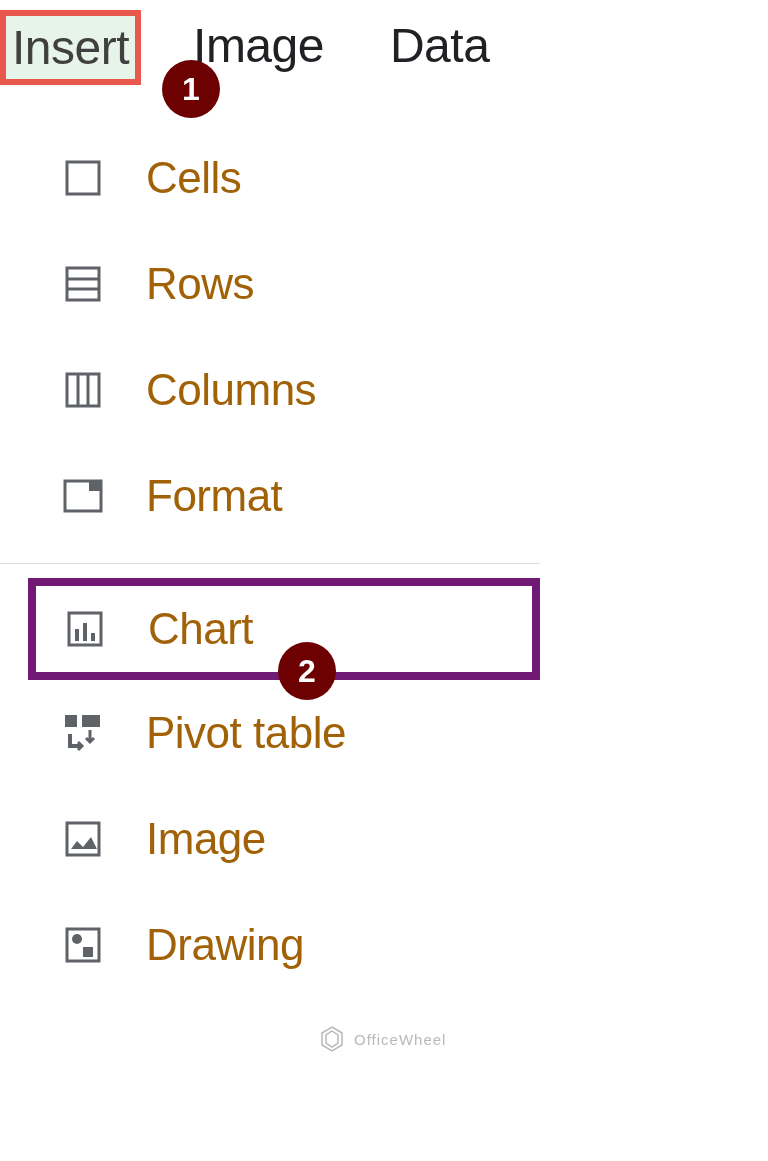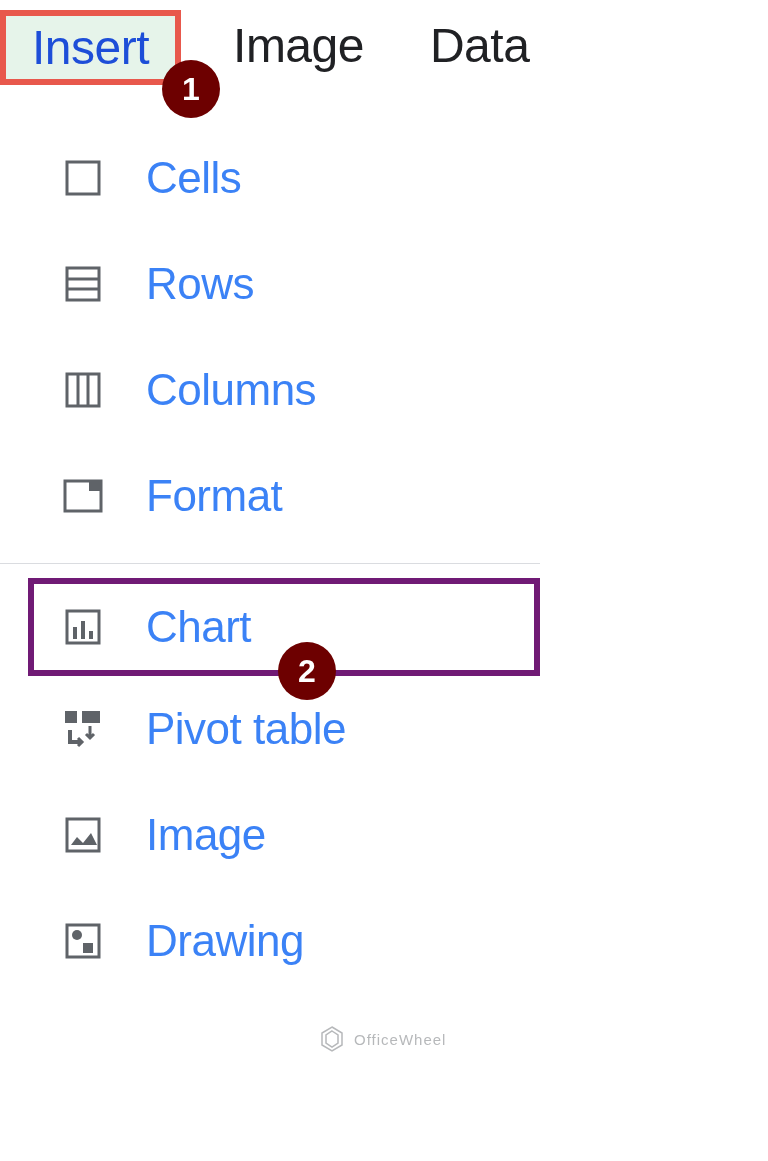--- a/index.html
+++ b/index.html
@@ -23,23 +23,23 @@
     .menu-item {
       font-size: 48px;
       color: #202124;
       cursor: pointer;
       padding: 8px 14px;
       letter-spacing: -0.5px;
     }
     .menu-item-insert {
       border: 6px solid #e8584c;
       background: #e6f4ea;
-      color: #1d4ed8;
-      position: relative;
-      padding: 4px 26px;
+      color: #404040;
+      position: relative;
+      padding: 4px 6px;
     }
     .callout-badge {
       width: 58px;
       height: 58px;
       border-radius: 50%;
       background: #6d0000;
       color: #fff;
       display: flex;
       align-items: center;
       justify-content: center;
@@ -70,37 +70,37 @@
     }
     .menu-row {
       display: flex;
       align-items: center;
       padding: 28px 0 28px 62px;
       gap: 42px;
       cursor: pointer;
       position: relative;
     }
     .menu-row-highlighted {
-      border: 6px solid #701a75;
+      border: 8px solid #701a75;
       margin-left: 28px;
       padding-left: 28px;
       padding-top: 18px;
       padding-bottom: 18px;
     }
     .menu-icon {
       width: 42px;
       height: 42px;
       display: flex;
       align-items: center;
       justify-content: center;
       flex-shrink: 0;
     }
     .menu-label {
       font-size: 44px;
-      color: #3b82f6;
+      color: #a16207;
       letter-spacing: -0.5px;
     }
     .watermark {
       position: absolute;
       bottom: 108px;
       left: 318px;
       display: flex;
       align-items: center;
       gap: 8px;
       opacity: 0.45;

